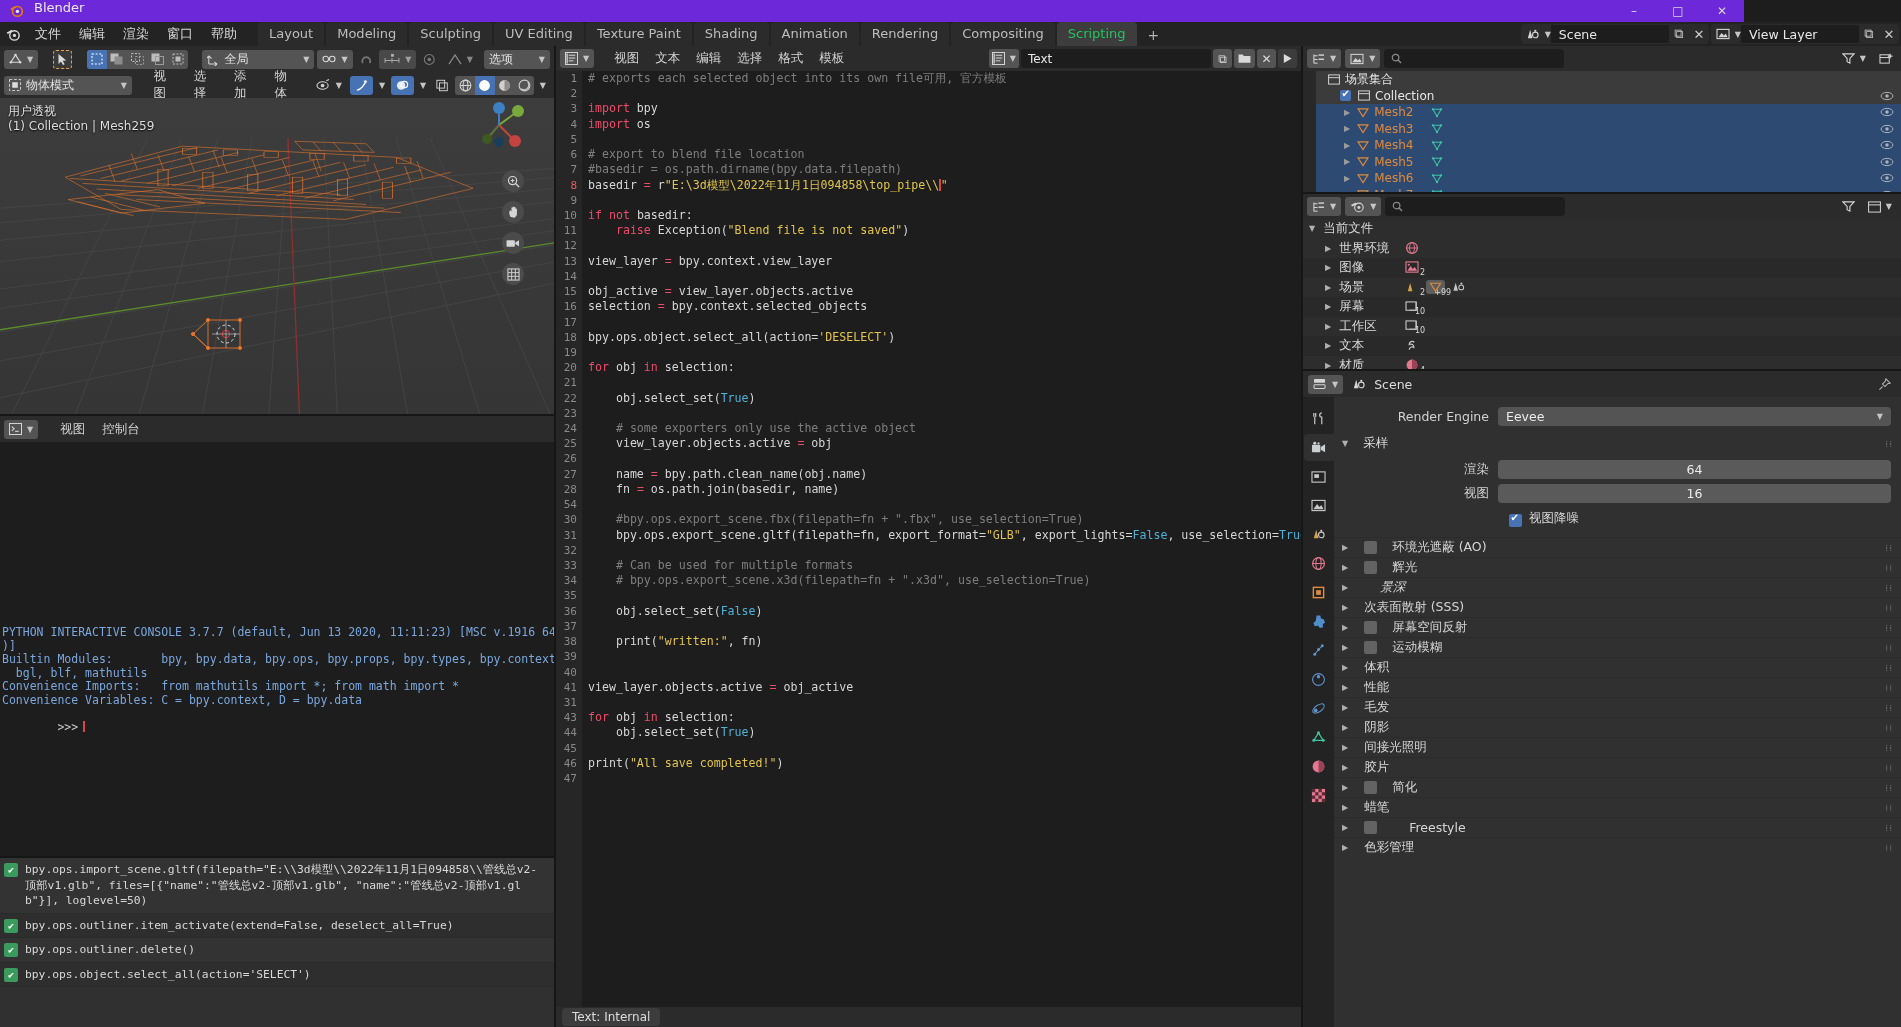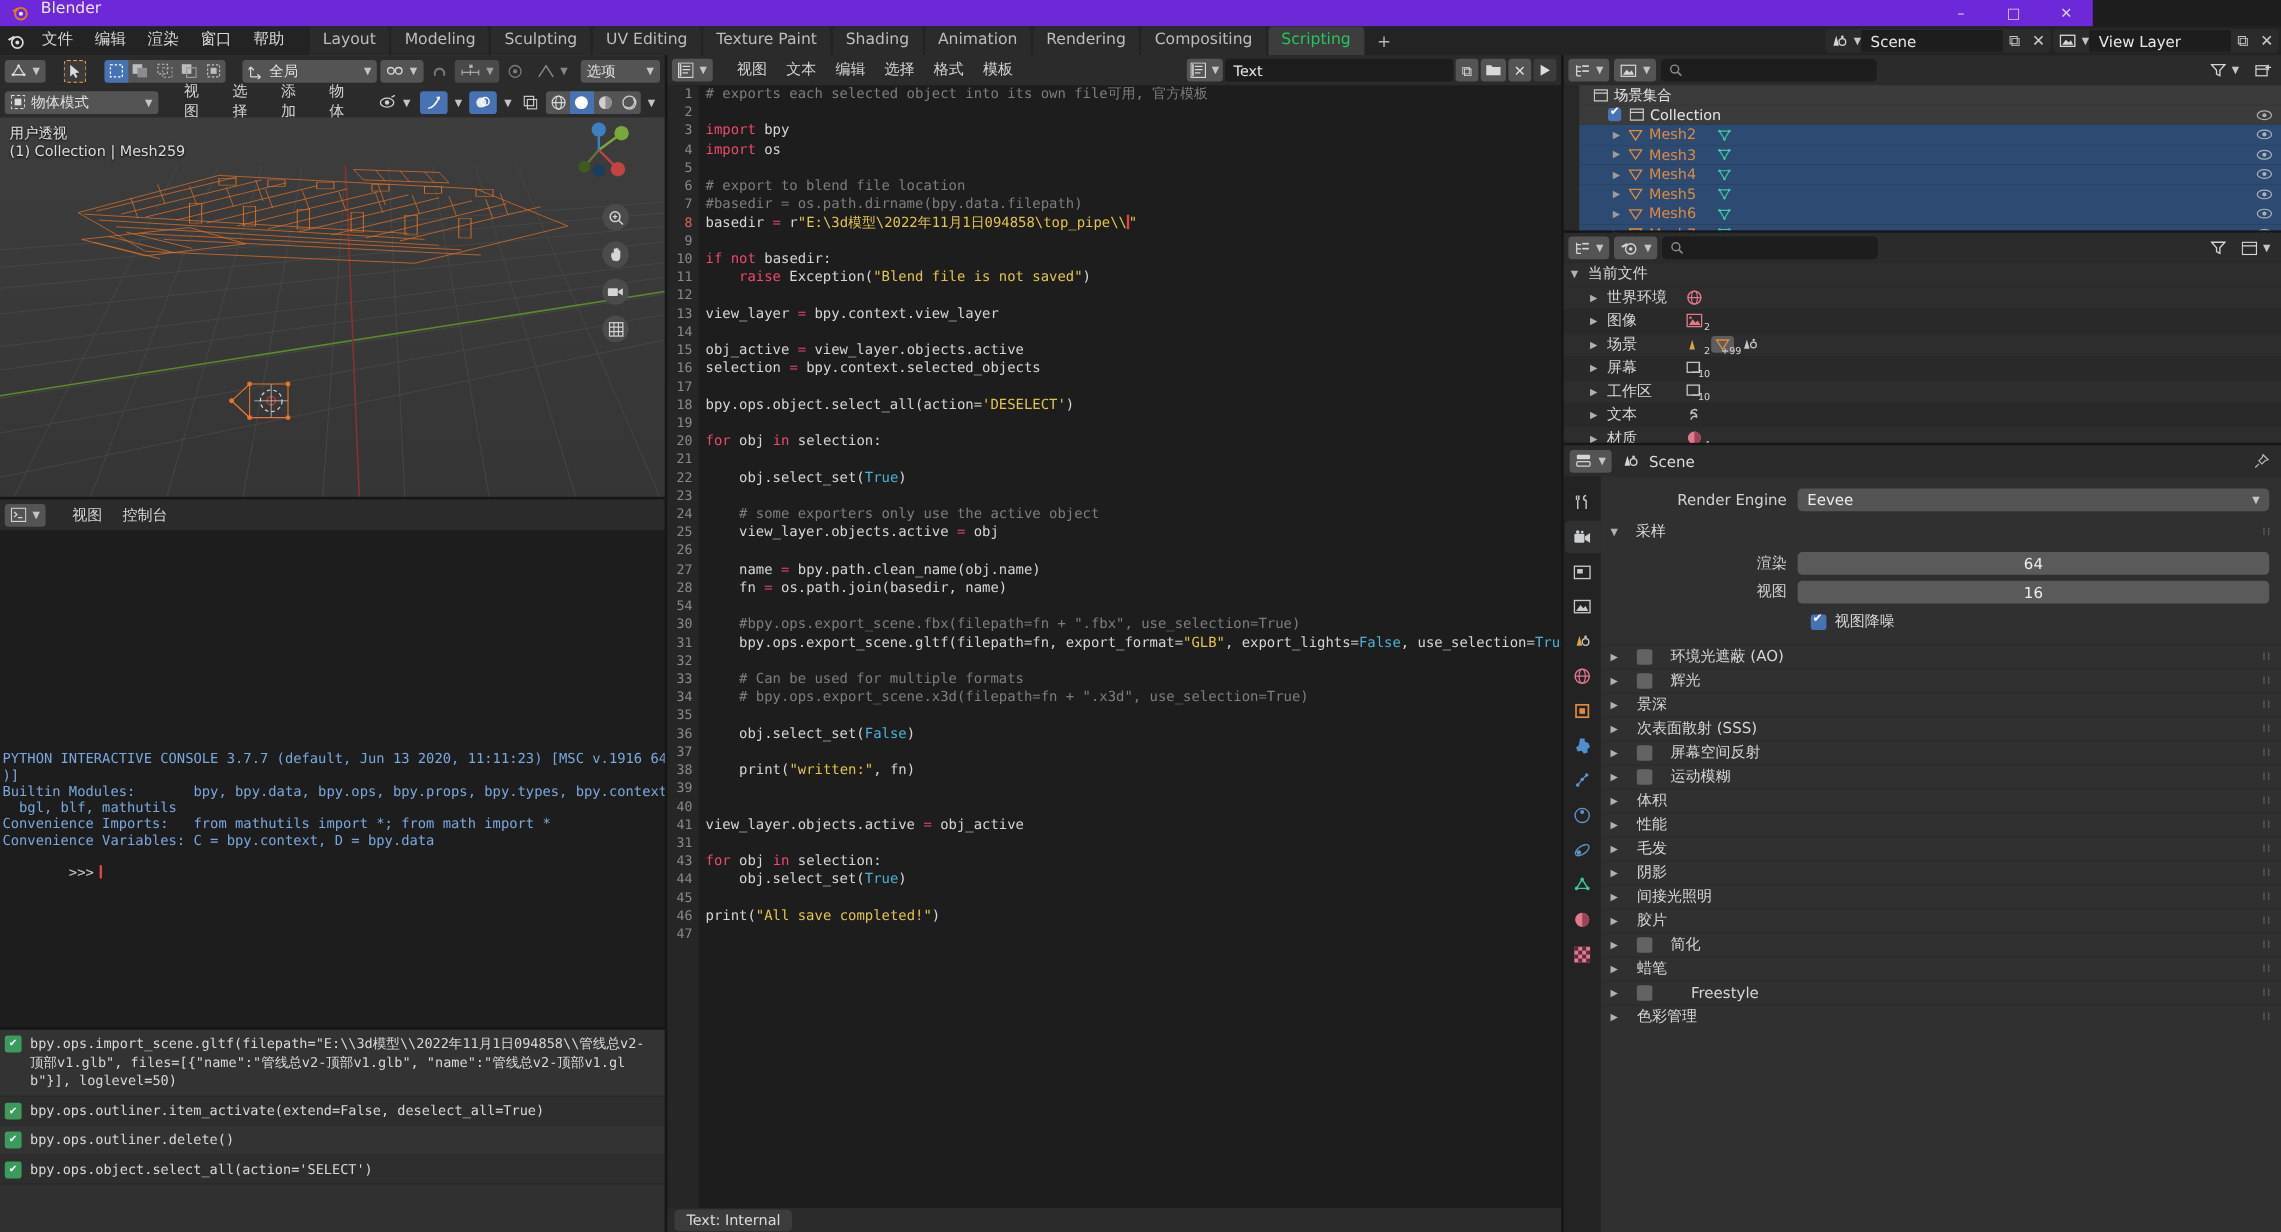--- a/index.html
+++ b/index.html
@@ -160,21 +160,21 @@
   .pr-panel-head { display:flex; align-items:center; height:21px; padding-left:8px; gap:7px;
     font-size:12.5px; color:#dadada; }
   .pr-panel-head .dots { margin-left:auto; margin-right:8px; color:#6e6e6e; letter-spacing:1px; font-size:9px; }
   .pr-sect { margin-top:6px; }
   .pr-closed { display:flex; align-items:center; height:20px; padding-left:8px; gap:8px;
     font-size:12.5px; color:#d6d6d6; border-top:1px solid #2b2b2b; }
   .pr-closed .dots { margin-left:auto; margin-right:8px; color:#6e6e6e; letter-spacing:1px; font-size:9px; }
   .cbox { width:13px; height:13px; border-radius:2px; background:#636363; display:inline-block; }
   .cbox.checked { background:#4772b3; position:relative; }
   .cbox.checked:after { content:"✔"; position:absolute; left:1.5px; top:-2px; font-size:10px; color:#fff; }
-  .chkrow { display:flex; align-items:center; gap:7px; margin:6px 0 0 175px; font-size:12.5px; color:#d8d8d8; }
+  .chkrow { display:flex; align-items:flex-end; gap:7px; margin:6px 0 0 175px; font-size:12.5px; color:#d8d8d8; }
 
   
   .vsep { position:absolute; background:#161616; }
   svg { display:block; }
 </style>
 </head>
 <body>
 
 <div class="app">
 
@@ -1227,21 +1227,21 @@
             <span class="dots">⁞⁞</span>
           </div>
           <div class="pr-closed">
             <span class="tri">▶</span>
             <span class="cbox"></span>
             <span style="margin-left: 7px;">辉光</span>
             <span class="dots">⁞⁞</span>
           </div>
           <div class="pr-closed">
             <span class="tri">▶</span>
-            <span style="margin-left: 0px;">景深</span>
+            <span style="margin-left: 16px; font-style: italic;">景深</span>
             <span class="dots">⁞⁞</span>
           </div>
           <div class="pr-closed">
             <span class="tri">▶</span>
             <span style="margin-left: 0px;">次表面散射 (SSS)</span>
             <span class="dots">⁞⁞</span>
           </div>
           <div class="pr-closed">
             <span class="tri">▶</span>
             <span class="cbox"></span>

